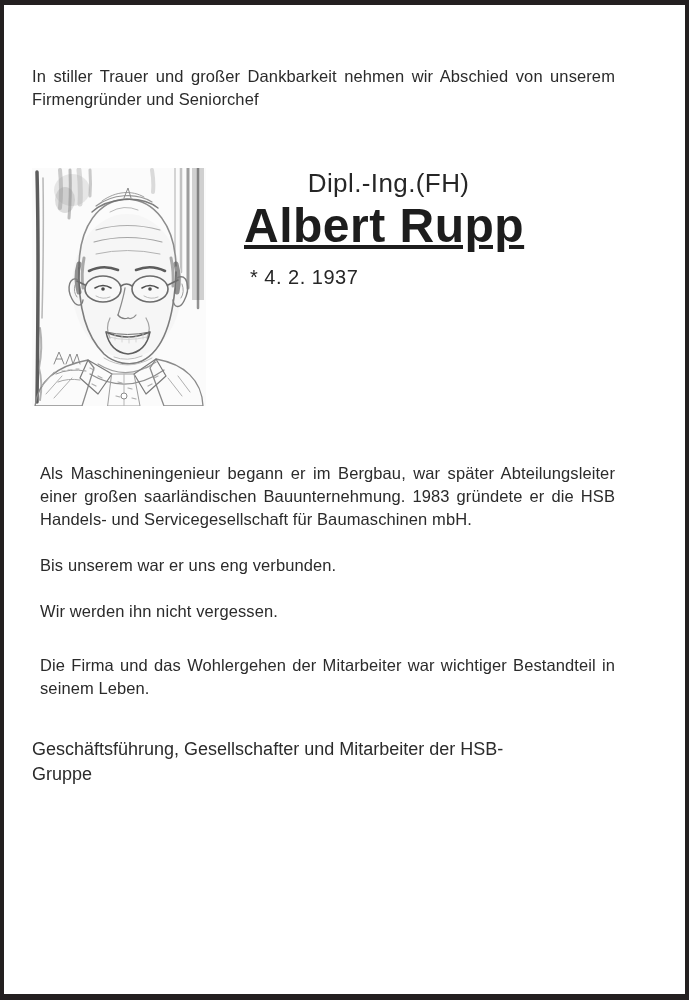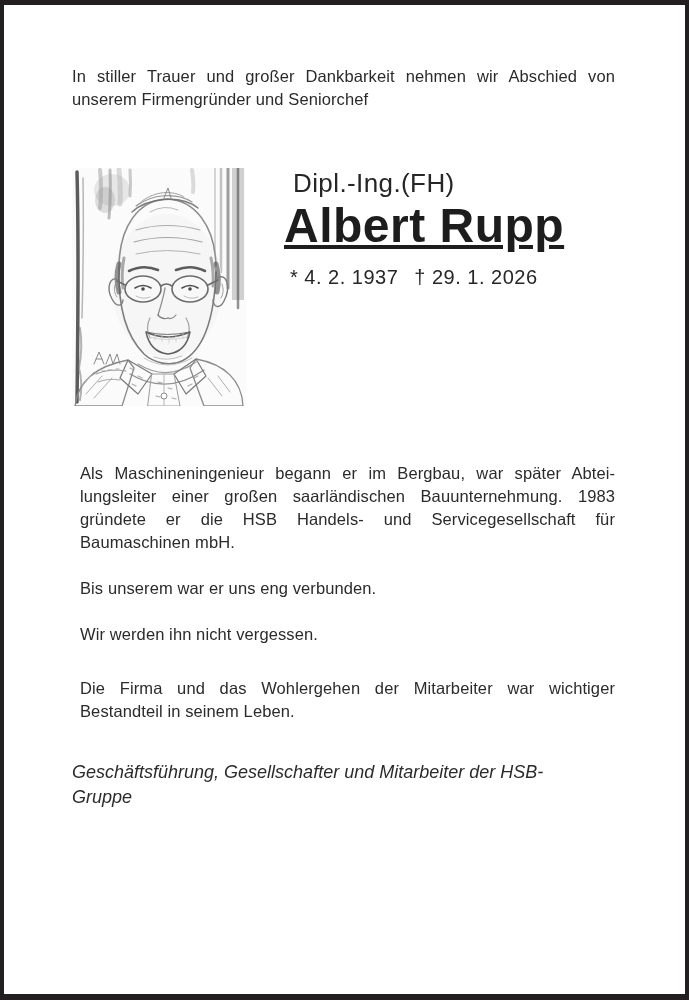--- a/index.html
+++ b/index.html
@@ -9,21 +9,21 @@
     height: 1000px;
     background: #ffffff;
     border-style: solid;
     border-color: #231f20;
     border-width: 5px 4px 6px 4px;
     font-family: "Liberation Sans", sans-serif;
     color: #2b2b2b;
     position: relative;
     overflow: hidden;
   }
-  .content { padding: 0 70px 0 68px; }
+  .content { padding: 0 70px 0 28px; }
 
   .intro {
     margin-top: 60px;
     font-size: 16.5px;
     line-height: 23px;
     text-align: justify;
     letter-spacing: 0.1px;
   }
 
   .photo-row { display: flex; align-items: flex-start; margin-top: 57px; }
@@ -33,20 +33,21 @@
   }
   .portrait svg { display: block; width: 174px; height: 238px; }
 
   .name-col { margin-left: 38px; }
   .deceased-title {
     font-size: 26px;
     line-height: 30px;
     letter-spacing: 0.4px;
     padding-left: 9px;
     color: #262626;
+    text-align: center;
   }
   .deceased-name {
     font-size: 48px;
     font-weight: bold;
     line-height: 52px;
     letter-spacing: 0.5px;
     margin-top: 2px;
     color: #1d1d1d;
     text-decoration: underline;
   }
@@ -69,21 +70,20 @@
     letter-spacing: 0.1px;
     hyphens: auto;
     -webkit-hyphens: auto;
   }
   .obituary p:nth-of-type(3) { margin-bottom: 31px; }
 
   .signature {
     margin-top: 37px;
     font-size: 18px;
     line-height: 25px;
-    font-style: italic;
     color: #2b2b2b;
     max-width: 480px;
   }
 
   .sketch-stroke { fill: none; stroke-linecap: round; stroke-linejoin: round; }
 </style>
 </head>
 <body>
 
 <div class="page">
@@ -186,21 +186,20 @@
           <path class="sketch-stroke" d="M26 214 q10 -4 22 -2" stroke="#a8a8a8" stroke-width="1"></path>
           <path class="sketch-stroke" d="M30 203 h3 M36 202 h4 M44 201 h3" stroke="#9a9a9a" stroke-width="0.8"></path>
         </svg>
       </div>
 
       <div class="name-col">
         <div class="deceased-title">Dipl.-Ing.(FH)</div>
         <div class="deceased-name">Albert Rupp</div>
         <div class="dates">
           <span>* 4. 2. 1937</span>
-          <span>† 29. 1. 2026</span>
         </div>
       </div>
     </div>
 
     <div class="obituary">
       <p>Als Maschineningenieur begann er im Bergbau, war später Abtei­lungsleiter einer großen saarländischen Bauunternehmung. 1983 gründete er die HSB Handels- und Servicegesellschaft für Baumaschinen mbH.</p>
       <p>Bis unserem war er uns eng verbunden.</p>
       <p>Wir werden ihn nicht vergessen.</p>
       <p>Die Firma und das Wohlergehen der Mitarbeiter war wichtiger Bestandteil in seinem Leben.</p>
     </div>

